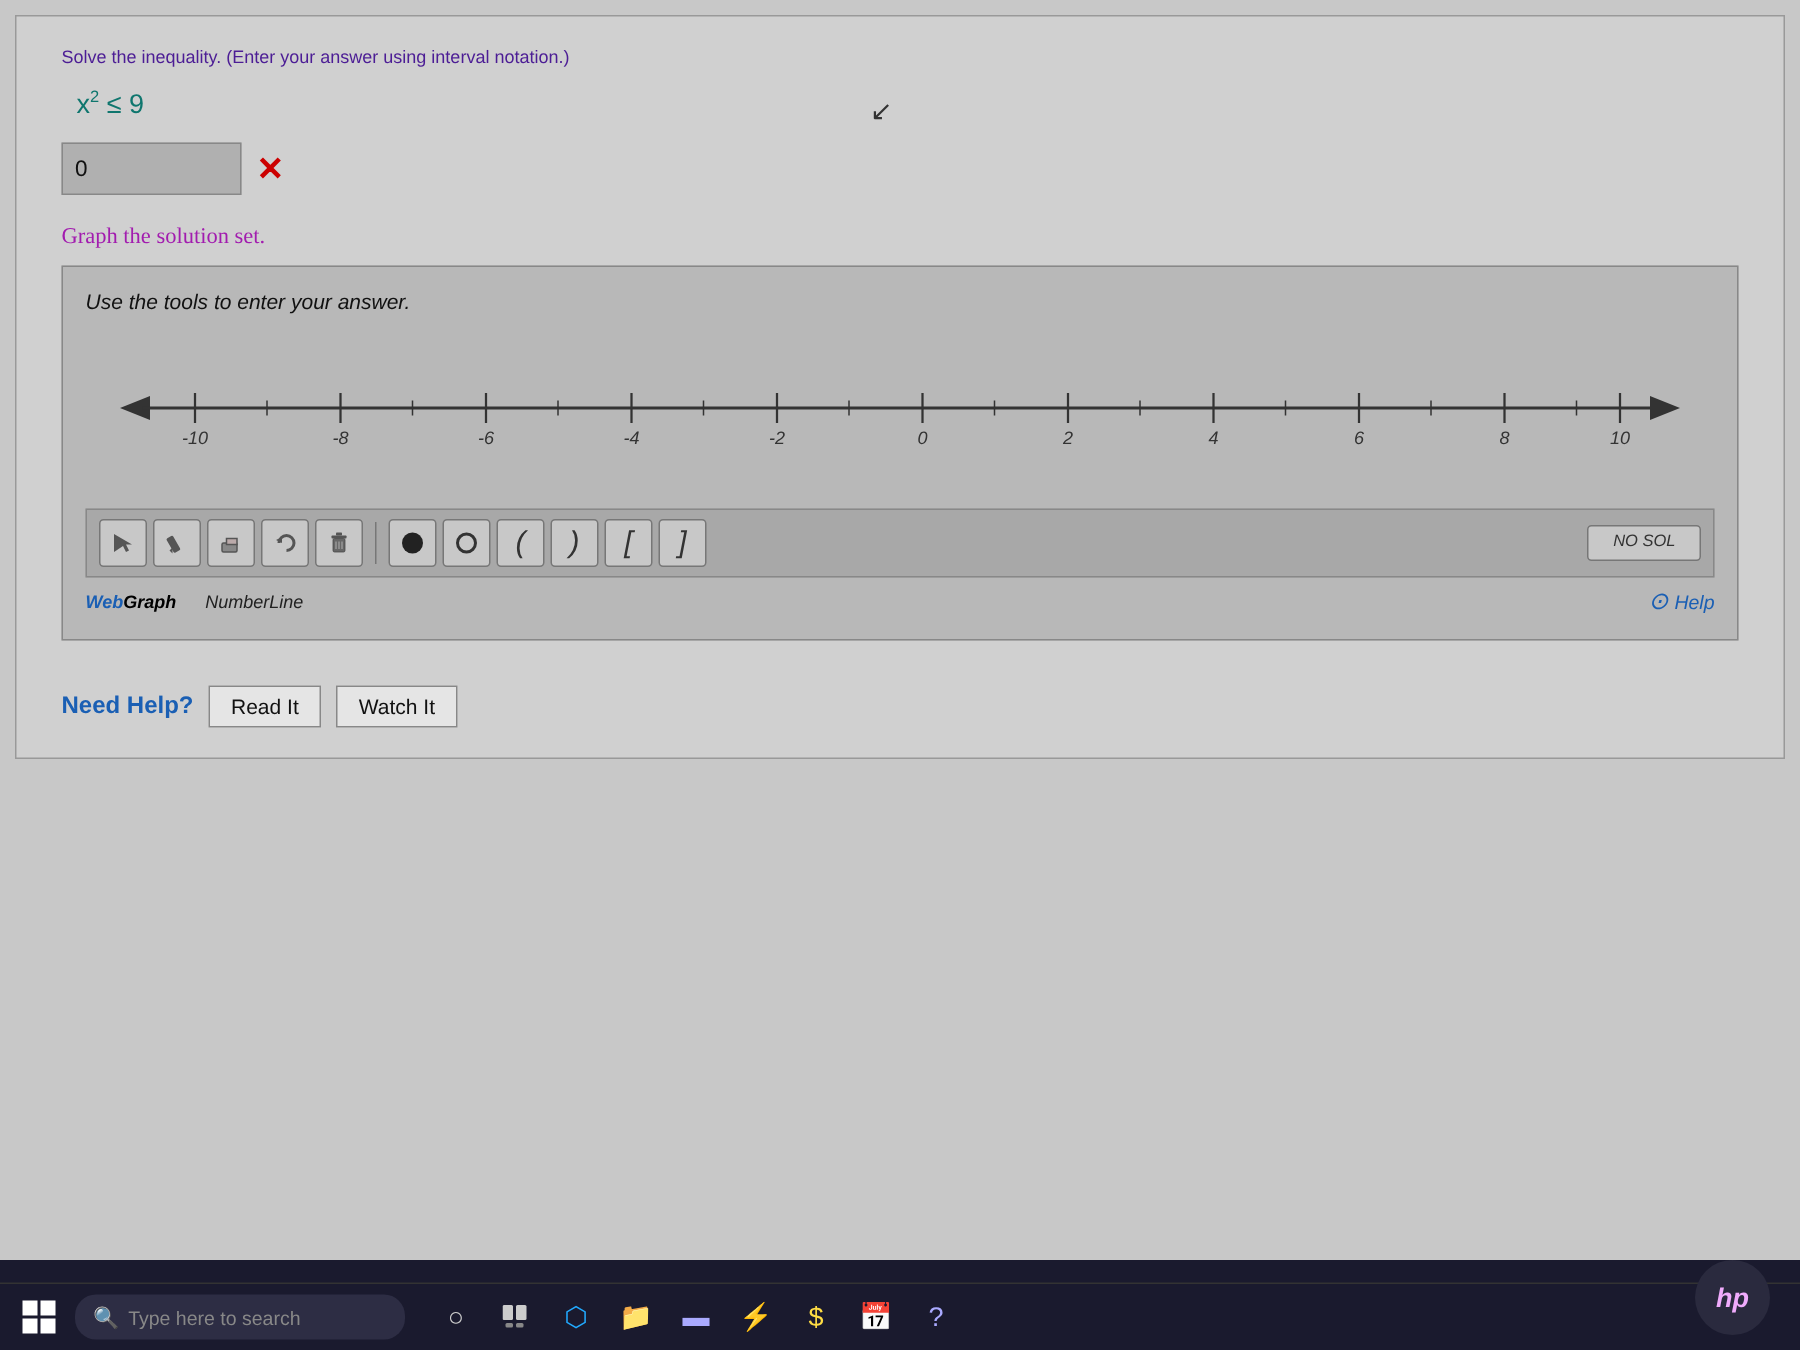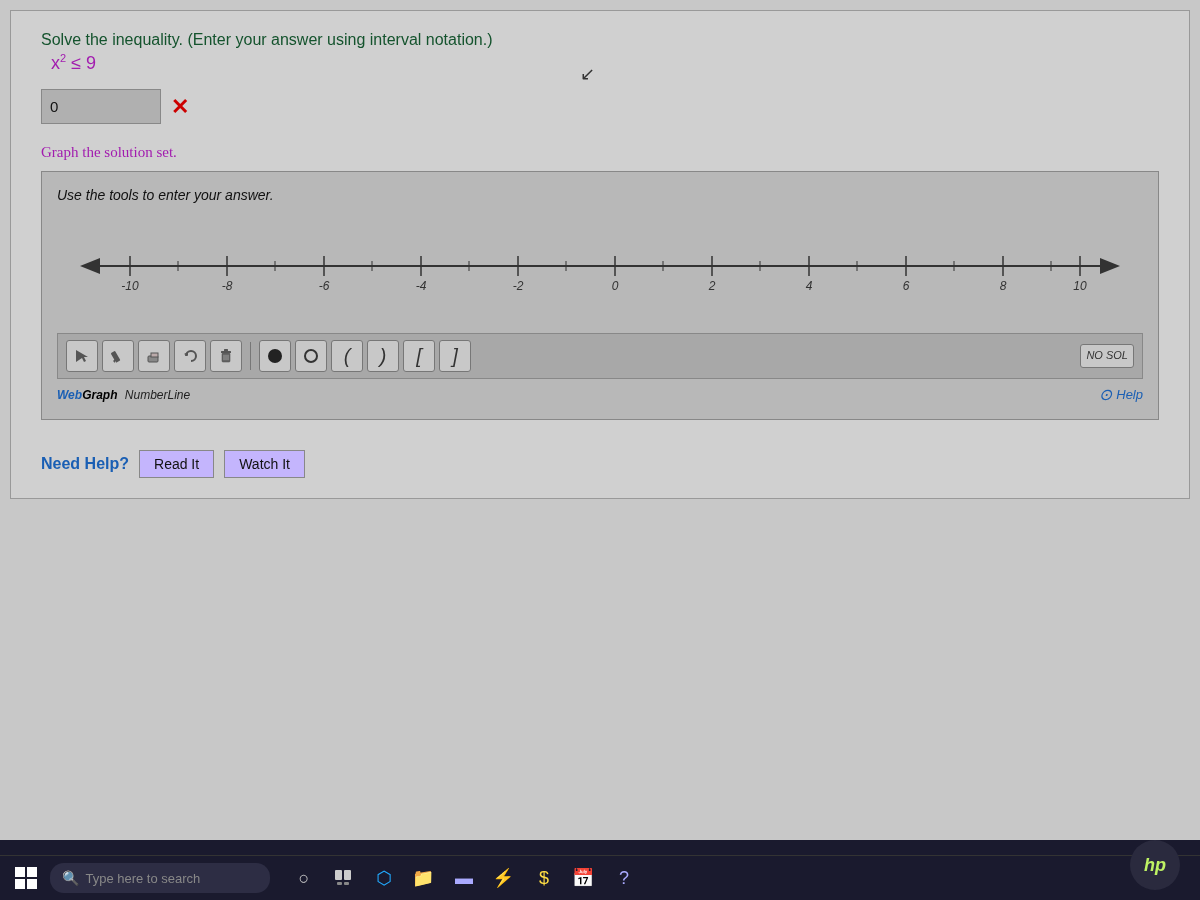--- a/index.html
+++ b/index.html
@@ -23,29 +23,29 @@
     }
 
     .problem-area {
       background: #d0d0d0;
       padding: 20px 30px;
       margin: 10px;
       border: 1px solid #999;
     }
 
     .problem-title {
-      font-size: 16px;
-      color: #14532d;
-      margin-bottom: 3px;
+      font-size: 12px;
+      color: #4c1d95;
+      margin-bottom: 14px;
       font-weight: normal;
     }
 
     .inequality-display {
       font-size: 18px;
-      color: #a21caf;
+      color: #0f766e;
       margin-bottom: 15px;
       margin-left: 10px;
     }
 
     sup { font-size: 11px; }
 
     .answer-row {
       display: flex;
       align-items: center;
       gap: 10px;
@@ -127,21 +127,21 @@
 
     .tool-separator {
       width: 1px;
       height: 28px;
       background: #777;
       margin: 0 4px;
     }
 
     .no-sol-btn {
       margin-left: auto;
-      padding: 4px 5px;
+      padding: 4px 16px;
       background: #c8c8c8;
       border: 1px solid #777;
       border-radius: 3px;
       font-size: 11px;
       color: #333;
       cursor: pointer;
       line-height: 1.2;
       text-align: center;
     }
 
@@ -184,21 +184,21 @@
     }
 
     .need-help-label {
       font-size: 16px;
       color: #1a5fb4;
       font-weight: bold;
     }
 
     .read-it-btn, .watch-it-btn {
       padding: 5px 14px;
-      background: #c4b5fd;
+      background: #e5e5e5;
       border: 1px solid #888;
       font-size: 14px;
       color: #111;
       cursor: pointer;
     }
 
     
     .taskbar {
       position: absolute;
       bottom: 0;
@@ -281,21 +281,21 @@
       position: absolute;
       bottom: 10px;
       right: 20px;
       width: 50px;
       height: 50px;
       background: #2a2a3e;
       border-radius: 50%;
       display: flex;
       align-items: center;
       justify-content: center;
-      color: #bef264;
+      color: #f0abfc;
       font-size: 18px;
       font-style: italic;
       font-weight: bold;
     }
 
     .cursor-arrow {
       position: absolute;
       top: 63px;
       left: 580px;
       font-size: 18px;
@@ -450,21 +450,21 @@
 
         <div class="no-sol-btn">
           <span>NO
 SOL</span>
         </div>
       </div>
 
       <div class="webassign-footer">
         <div class="webassign-logo">
           <span class="web">Web</span><span class="assign">Graph</span>
-          <span style="font-weight:normal; margin-left:4px;">NumberLine</span>
+          <span style="font-weight:normal; margin-left:16px;">NumberLine</span>
         </div>
         <div class="help-link">
           <span style="color:#1a5fb4;font-size:16px;">⊙</span>
           <span>Help</span>
         </div>
       </div>
     </div>
 
     <div class="need-help-row">
       <span class="need-help-label">Need Help?</span>

